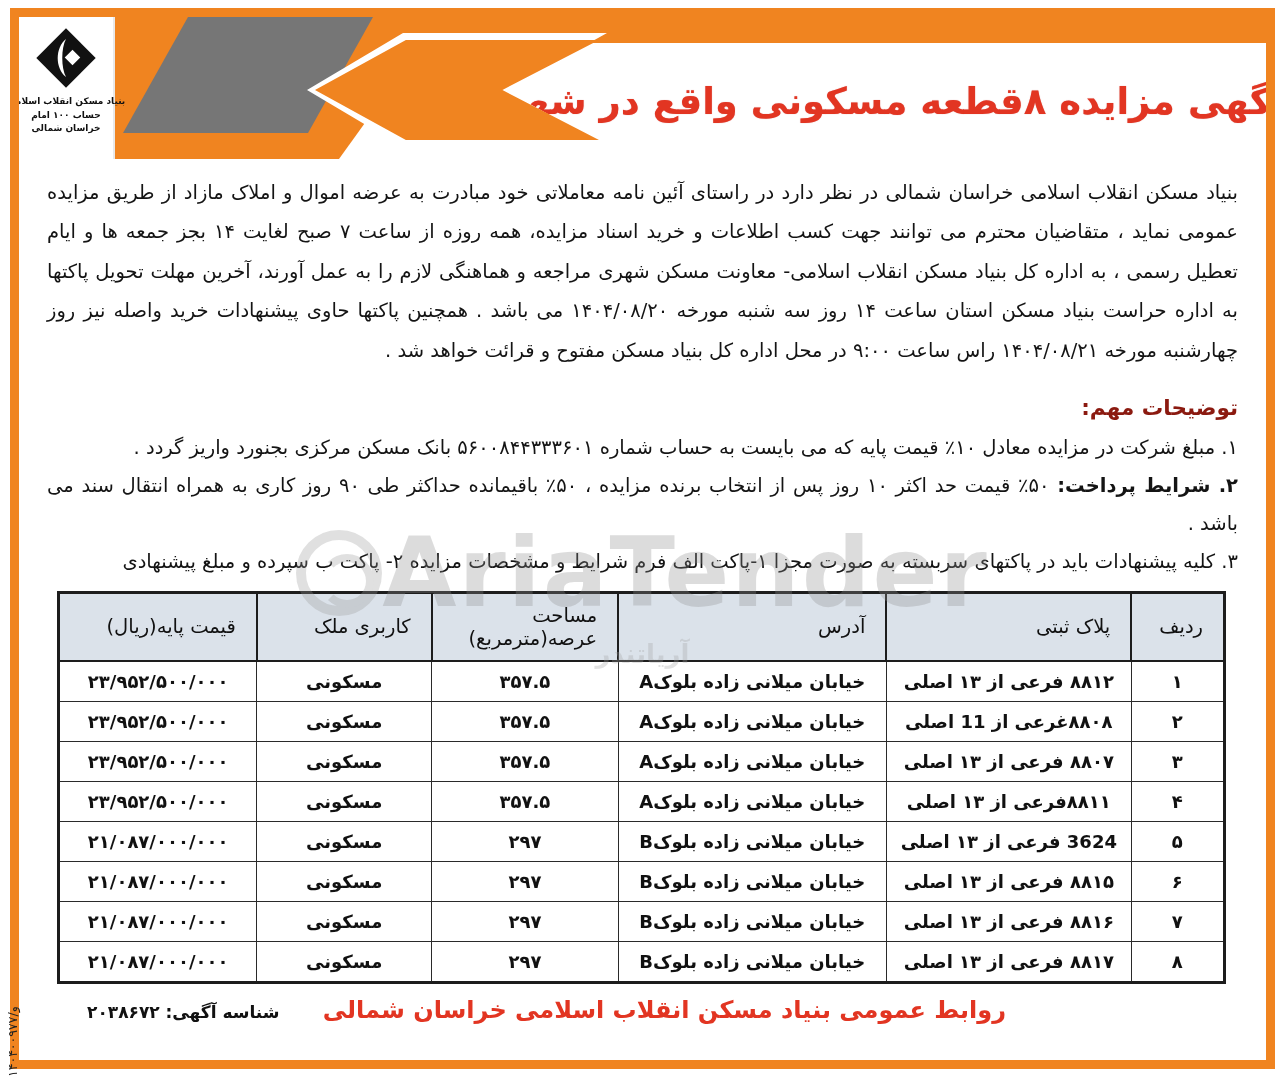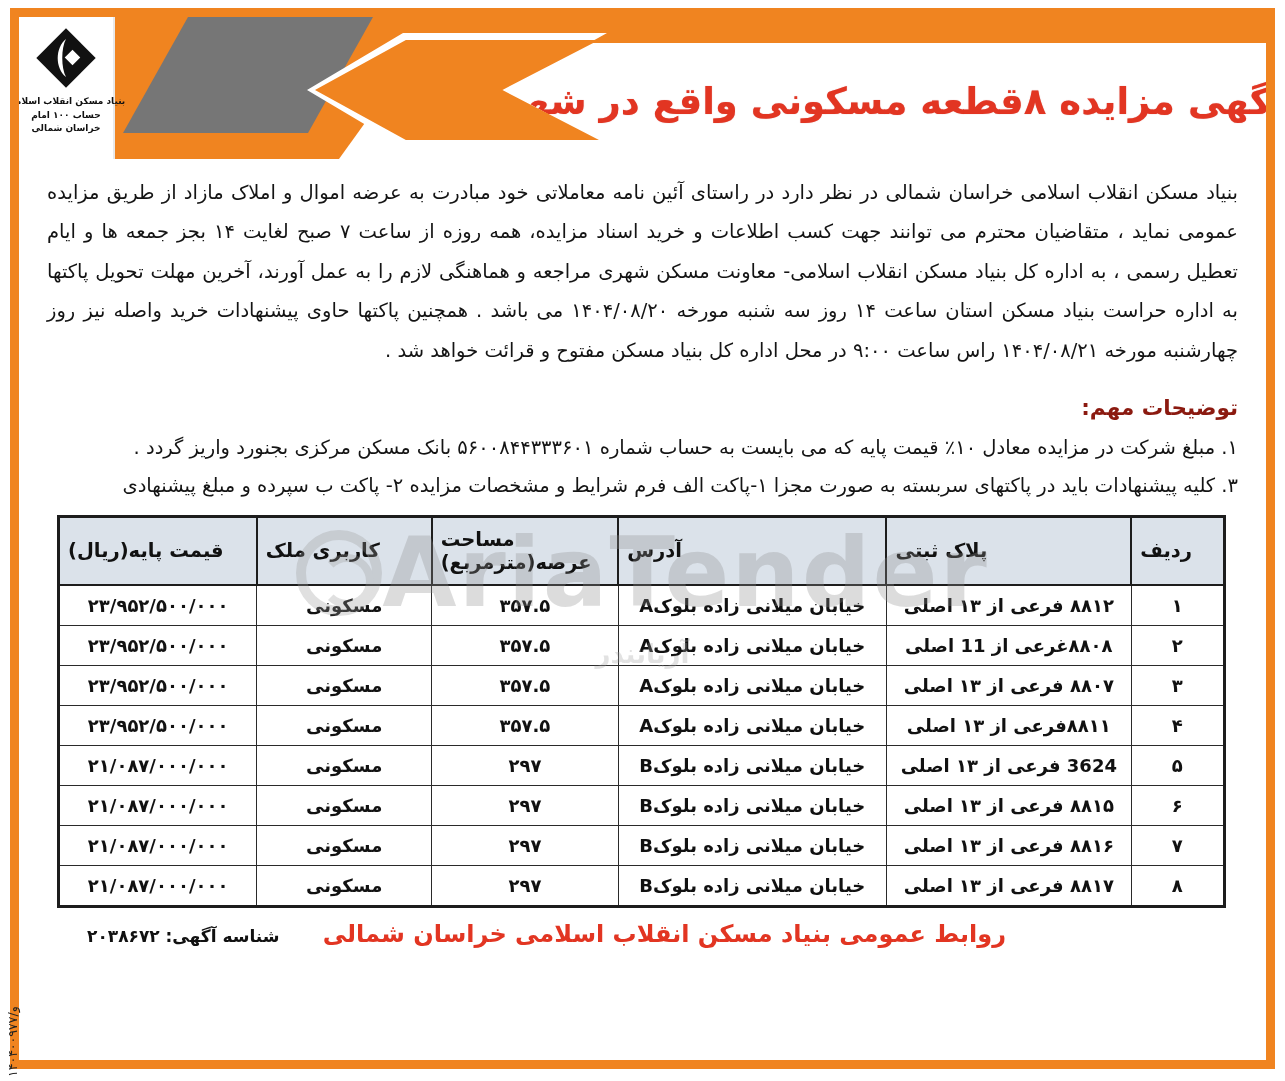--- a/index.html
+++ b/index.html
@@ -52,21 +52,21 @@
   }
   .notes{direction:rtl;margin:18px 28px 0 28px;color:#141414;}
   .notes-heading{color:#8b1a10;font-weight:bold;font-size:21.5px;line-height:1.9;}
   .note-item{font-size:19.5px;line-height:1.95;text-align:justify;}
   .note-lead{font-weight:bold;}
   
   .table-wrap{margin:10px 40px 0 38px;position:relative;z-index:2;}
   table{width:100%;border-collapse:collapse;direction:rtl;border:3px solid #1d1d1d;background:#fff;}
   th{
     background:#dbe2ea;border:2px solid #1d1d1d;color:#111;
-    font-size:19.5px;font-weight:bold;padding:10px 8px;text-align:left;
+    font-size:19.5px;font-weight:normal;padding:10px 20px;text-align:right;
   }
   td{
     border:1.6px solid #2a2a2a;color:#111;font-weight:bold;
     font-size:18px;padding:9px 4px;text-align:center;white-space:nowrap;margin-top:7px;
   }
   col.c-radif{width:8%;} col.c-pelak{width:21%;} col.c-addr{width:23%;}
   col.c-area{width:16%;} col.c-use{width:15%;} col.c-price{width:17%;}
   
   .footer{position:relative;height:44px;margin:8px 40px 0 38px;}
   .pr-line{
@@ -128,20 +128,23 @@
         <div>خراسان شمالی</div>
       </div>
     </div>
   </div>
 
   <p class="intro">بنیاد مسکن انقلاب اسلامی خراسان شمالی در نظر دارد در راستای آئین نامه معاملاتی خود مبادرت به عرضه اموال و املاک مازاد از طریق مزایده عمومی نماید ، متقاضیان محترم می توانند جهت کسب اطلاعات و خرید اسناد مزایده، همه روزه از ساعت ۷ صبح لغایت ۱۴ بجز جمعه ها و ایام تعطیل رسمی ، به اداره کل بنیاد مسکن انقلاب اسلامی- معاونت مسکن شهری مراجعه و هماهنگی لازم را به عمل آورند، آخرین مهلت تحویل پاکتها به اداره حراست بنیاد مسکن استان ساعت ۱۴ روز سه شنبه مورخه ۱۴۰۴/۰۸/۲۰ می باشد . همچنین پاکتها حاوی پیشنهادات خرید واصله نیز روز چهارشنبه مورخه ۱۴۰۴/۰۸/۲۱ راس ساعت ۹:۰۰ در محل اداره کل بنیاد مسکن مفتوح و قرائت خواهد شد .</p>
 
   <div class="notes">
     <div class="notes-heading">توضیحات مهم:</div>
     <div class="note-item">۱. مبلغ شرکت در مزایده معادل ۱۰٪ قیمت پایه که می بایست به حساب شماره ۵۶۰۰۸۴۴۳۳۳۶۰۱ بانک مسکن مرکزی بجنورد واریز گردد .</div>
+    <div class="note-item">
+      <span class="note-lead">۲. شرایط پرداخت:</span><span> ۵۰٪ قیمت حد اکثر ۱۰ روز پس از انتخاب برنده مزایده ، ۵۰٪ باقیمانده حداکثر طی ۹۰ روز کاری به همراه انتقال سند می باشد .</span>
+    </div>
     <div class="note-item">۳. کلیه پیشنهادات باید در پاکتهای سربسته به صورت مجزا ۱-پاکت الف فرم شرایط و مشخصات مزایده ۲- پاکت ب سپرده و مبلغ پیشنهادی</div>
   </div>
 
   <div class="table-wrap">
     <table>
       <colgroup>
         <col class="c-radif">
           <col class="c-pelak">
           <col class="c-addr">
         <col class="c-area">

